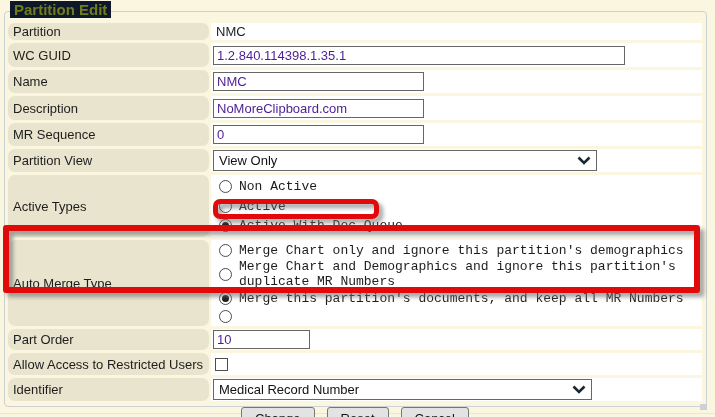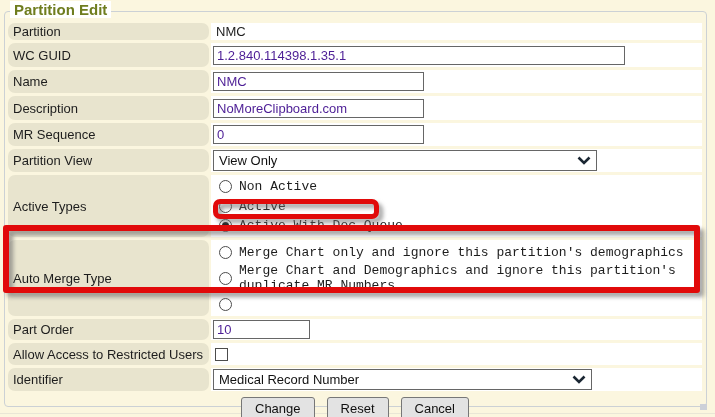--- a/index.html
+++ b/index.html
@@ -10,21 +10,21 @@
     font-family:"Liberation Sans", sans-serif;
     overflow:hidden;
     color:#1d1d1d;
   }
   .fieldset {
     position:absolute; left:4px; top:11px; width:703px; height:396px;
     border:1px solid #ccd1d5; border-radius:4px;
   }
   .legend {
     position:absolute; left:10px; top:1px; z-index:3;
-    background:#ffffff; padding:0 4px;
+    background:#0f172a; padding:0 4px;
     font-size:15px; font-weight:bold; color:#6f7d1f;
   }
   .table { position:absolute; left:8px; top:23px; width:694px; z-index:1; }
   .row { display:flex; margin-bottom:3px; }
   .lcell {
     flex:none; width:201px; margin-right:2px;
     background:#e8e4ce; padding:1px 2px 1px 5px;
     font-size:13px; display:flex; align-items:center;border-radius:7px;
   }
   .vcell {
@@ -158,20 +158,24 @@
     <div class="vcell stack h76">
       <label class="opt-line">
         <span class="radio"></span>
         <span>Merge Chart only and ignore this partition's demographics</span>
       </label>
       <label class="opt-line">
         <span class="radio"></span>
         <span>Merge Chart and Demographics and ignore this partition's duplicate MR Numbers</span>
       </label>
       <label class="opt-line">
+        <span class="radio on"></span>
+        <span>Merge this partition's documents, and keep all MR Numbers</span>
+      </label>
+      <label class="opt-line">
         <span class="radio"></span>
       </label>
     </div>
   </div>
 
   <div class="row">
     <div class="lcell h21">Part Order</div>
     <div class="vcell h21">
       <input class="ti w-small" type="text" value="10" style="">
     </div>

